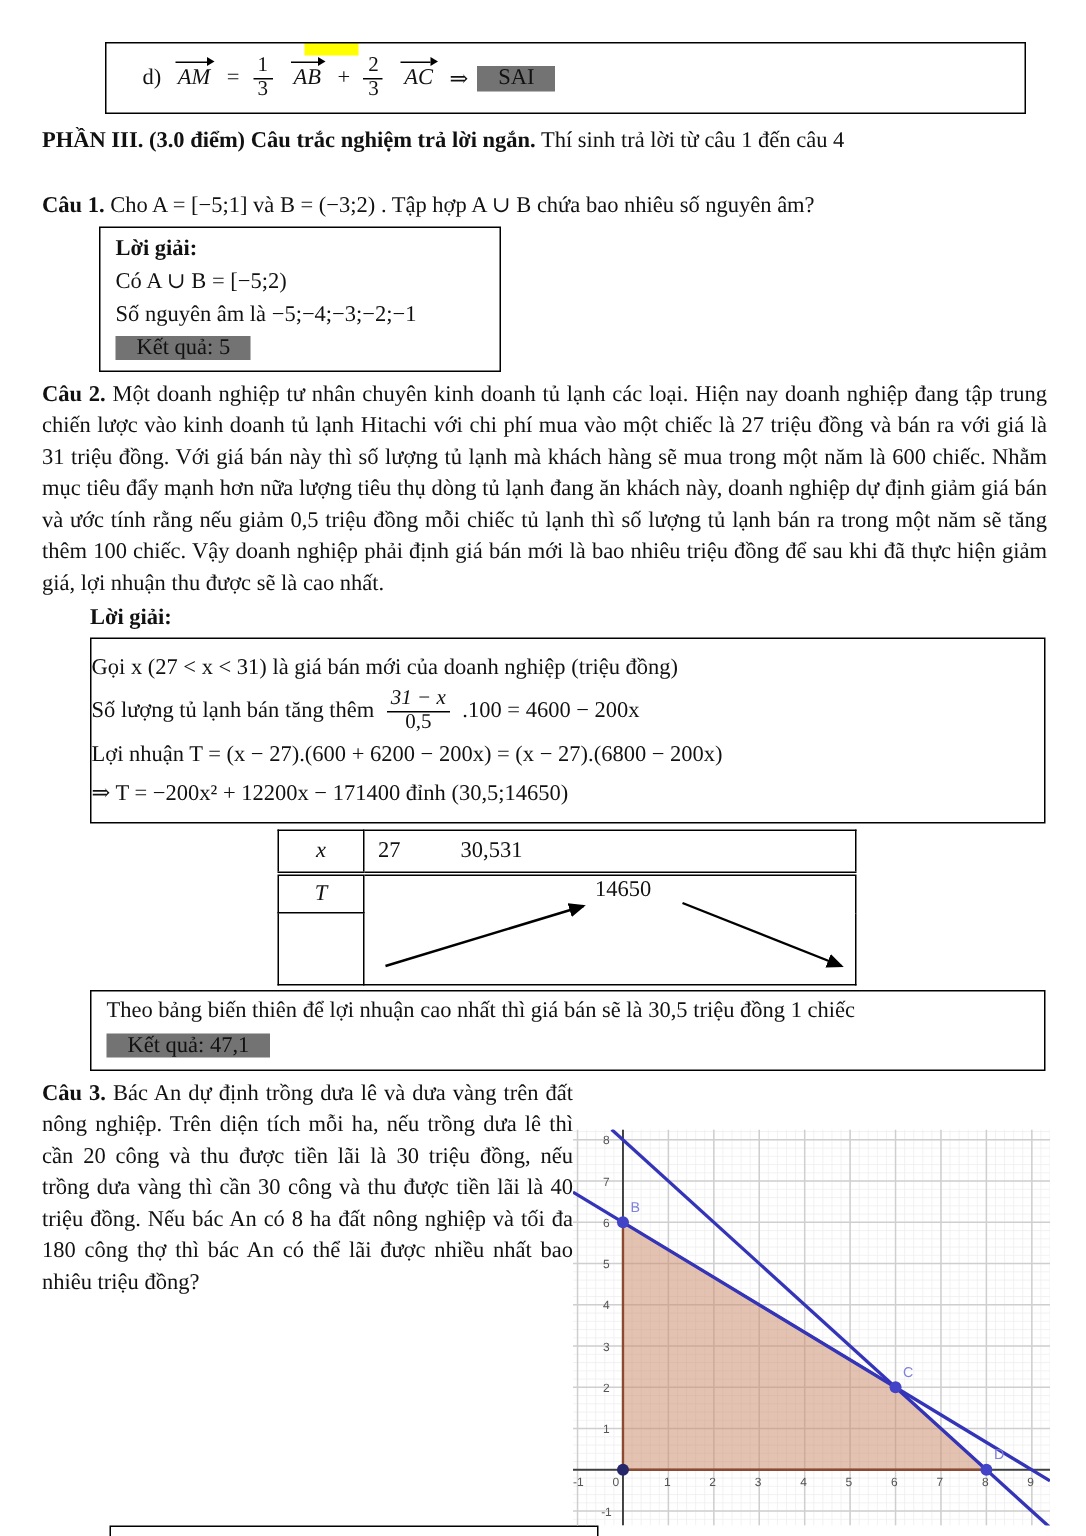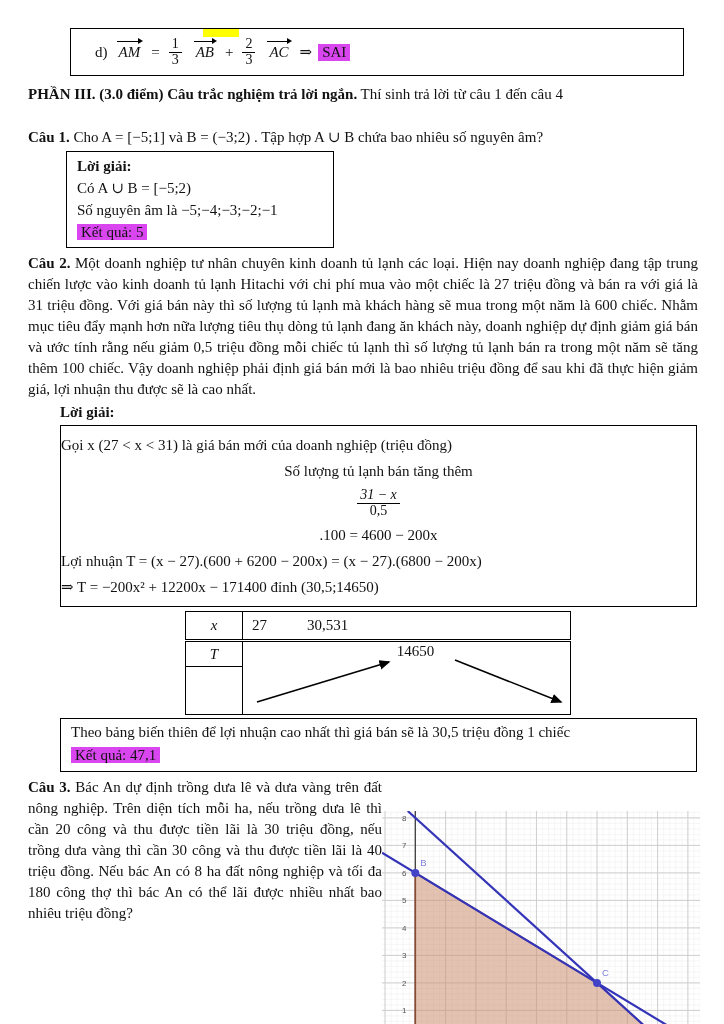--- a/index.html
+++ b/index.html
@@ -1,21 +1,21 @@
 <!DOCTYPE html>
 <html><head>
 <meta charset="utf-8">
 <style>
   html,body{margin:0;padding:0;background:#fff;}
   #page{position:relative;width:724px;height:1024px;background:#fff;overflow:hidden;
         font-family:"Liberation Serif","DejaVu Serif",serif;font-size:15px;color:#111;}
   .content{position:absolute;left:28px;top:28px;width:670px;}
   .b{font-weight:bold;}
   .i{font-style:italic;}
-  .hl{background:#d946ef;padding:0 4px;font-family:Liberation Serif, serif;}
+  .hl{background:#737373;padding:0 14px;font-family:Liberation Serif, serif;}
   .jus{text-align:justify;}
   p{margin:0;}
 
   
   .sliver{position:absolute;left:203px;top:28px;width:36px;height:9px;background:#ffff00;}
 
   
   .solbox{border:1px solid #000;}
 
   
@@ -33,21 +33,21 @@
   .heading{margin-top:8px;line-height:20px;}
   .qline{margin-top:23px;line-height:20px;}
 
   .box1{margin-left:38px;margin-top:4px;width:246px;padding:3px 10px 4px 10px;line-height:22px;}
 
   .para{margin-top:5px;line-height:21px;}
   .sollabel{margin-left:32px;margin-top:2px;line-height:21px;}
 
   .box2{margin-left:32px;margin-right:1px;margin-top:2px;padding:5px 0;}
   .box2 .ln{line-height:24px;margin:2px 0;}
-  .fracline{display:flex;align-items:center;gap:5px;line-height:30px;flex-direction:column;}
+  .fracline{display:flex;align-items:center;gap:5px;line-height:30px;}
 
   
   .vartable{margin-left:157px;margin-top:4px;border-collapse:collapse;}
   .vartable td{border:1px solid #000;font-size:15px;}
   .vartable .hdr{width:54px;text-align:center;font-style:italic;}
   .vartable .xrow td{border-bottom:3px double #000;height:25px;}
   .vartable .vals{width:325px;}
   .vals .flexvals{display:flex;padding:0 8px;}
   .vals .flexvals span:nth-child(2){margin-left:40px;}
   .trow .hdr{height:22px;}

